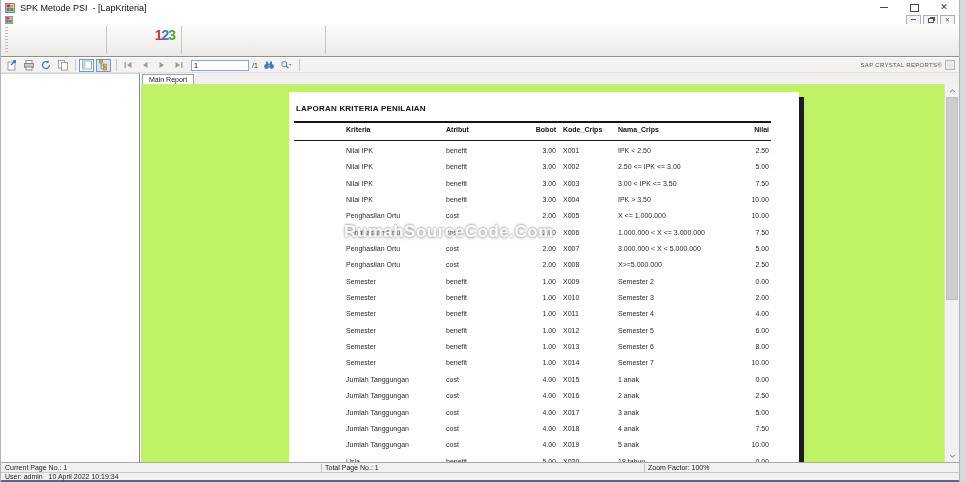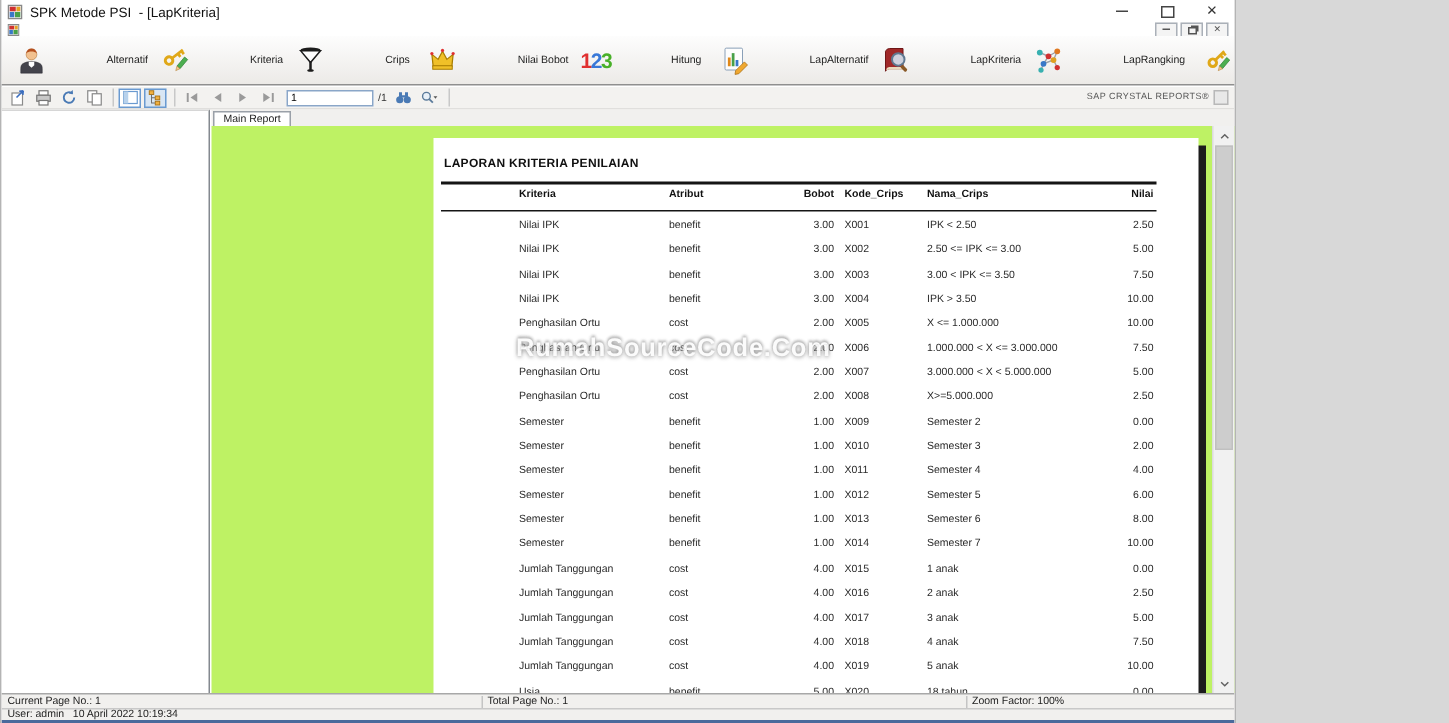--- a/index.html
+++ b/index.html
@@ -1,16 +1,16 @@
 <!DOCTYPE html>
 <html><head>
 <meta charset="utf-8">
 <style>
   html,body{margin:0;padding:0;background:#d8d8d8;}
-  #app{position:relative;width:824px;height:482px;background:#fff;overflow:hidden;
+  #app{position:relative;width:960px;height:482px;background:#fff;overflow:hidden;
        font-family:"Liberation Sans",sans-serif;box-sizing:border-box;
        border-left:1px solid #b4b4b4;border-right:1px solid #b4b4b4;}
   
   .titlebar{position:absolute;left:0;top:0;width:100%;height:15px;background:#fff;
             display:flex;align-items:center;}
   .titlebar .appicon{margin-left:4px;width:10px;height:10px;flex:0 0 auto;}
   .titlebar .title{font-size:9px;color:#111;margin-left:5px;white-space:pre;}
   .wctls{margin-left:auto;display:flex;height:100%;}
   .wctl{width:30px;height:100%;display:flex;align-items:center;justify-content:center;color:#444;}
   .glyph-min{width:8px;height:1px;background:#444;}
@@ -25,21 +25,21 @@
           display:flex;align-items:center;justify-content:center;}
   .mglyph-min{width:5px;height:1px;background:#555;}
   .mglyph-restore{width:4px;height:3px;border:1px solid #555;box-shadow:1.5px -1.5px 0 -0.5px #555;margin-top:1px;}
   .mglyph-close{font-size:6px;line-height:6px;color:#555;}
   
   .maintoolbar{position:absolute;left:0;top:24px;width:100%;height:33px;
                background:linear-gradient(#fdfdfd,#eceae7);border-bottom:1px solid #8f8f8f;
                display:flex;align-items:flex-end;padding-left:4px;box-sizing:border-box;}
   .grip{width:3px;height:26px;margin:0 2px 3px 0;
         background:repeating-linear-gradient(#bbb 0 1px,transparent 1px 3px);}
-  .tbtn{display:flex;flex-direction:row;align-items:center;justify-content:flex-start;
+  .tbtn{display:flex;flex-direction:column;align-items:center;justify-content:flex-start;
         padding:1px 4px 2px 4px;height:31px;box-sizing:border-box;cursor:default;gap:40px;}
   .tbtn svg{width:20px;height:20px;}
   .tbtn .tlabel{font-size:7px;color:#222;margin-top:1px;white-space:nowrap;}
   .tsep{width:1px;height:28px;background:#c6c6c6;margin:0 2px 2px 2px;align-self:flex-end;}
   .digits{font-size:14px;font-weight:bold;line-height:19px;letter-spacing:-1px;}
   .d1{color:#e03030}.d2{color:#3878d8}.d3{color:#48b028}
   
   .crtoolbar{position:absolute;left:0;top:58px;width:100%;height:15px;background:#f3f2f0;
              display:flex;align-items:center;padding-left:3px;box-sizing:border-box;
              border-bottom:1px solid #e0dfdd;}

